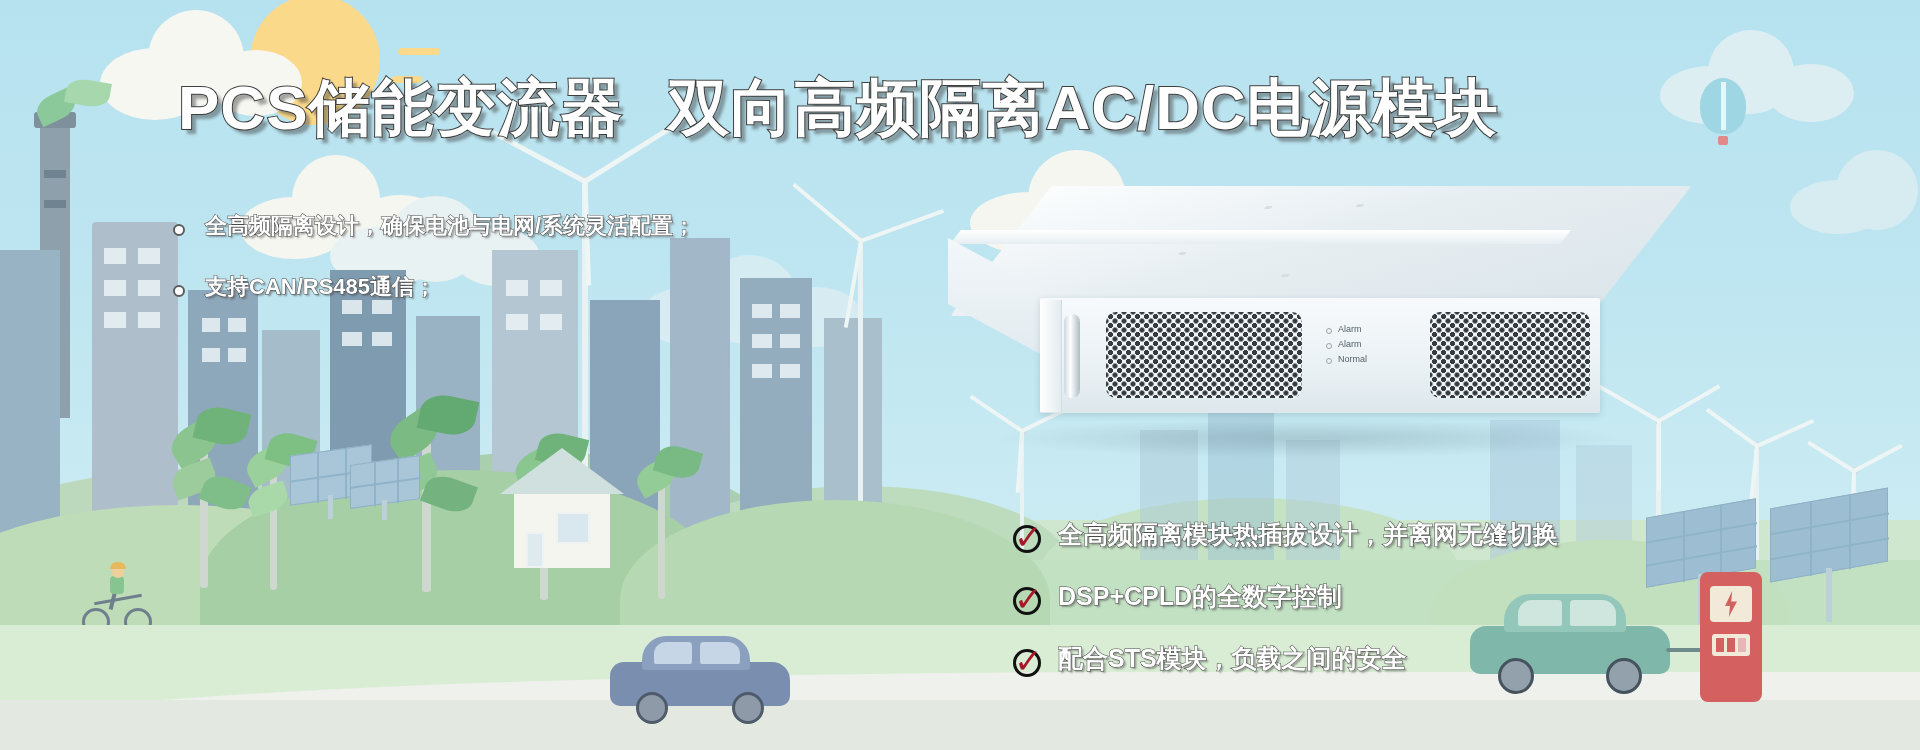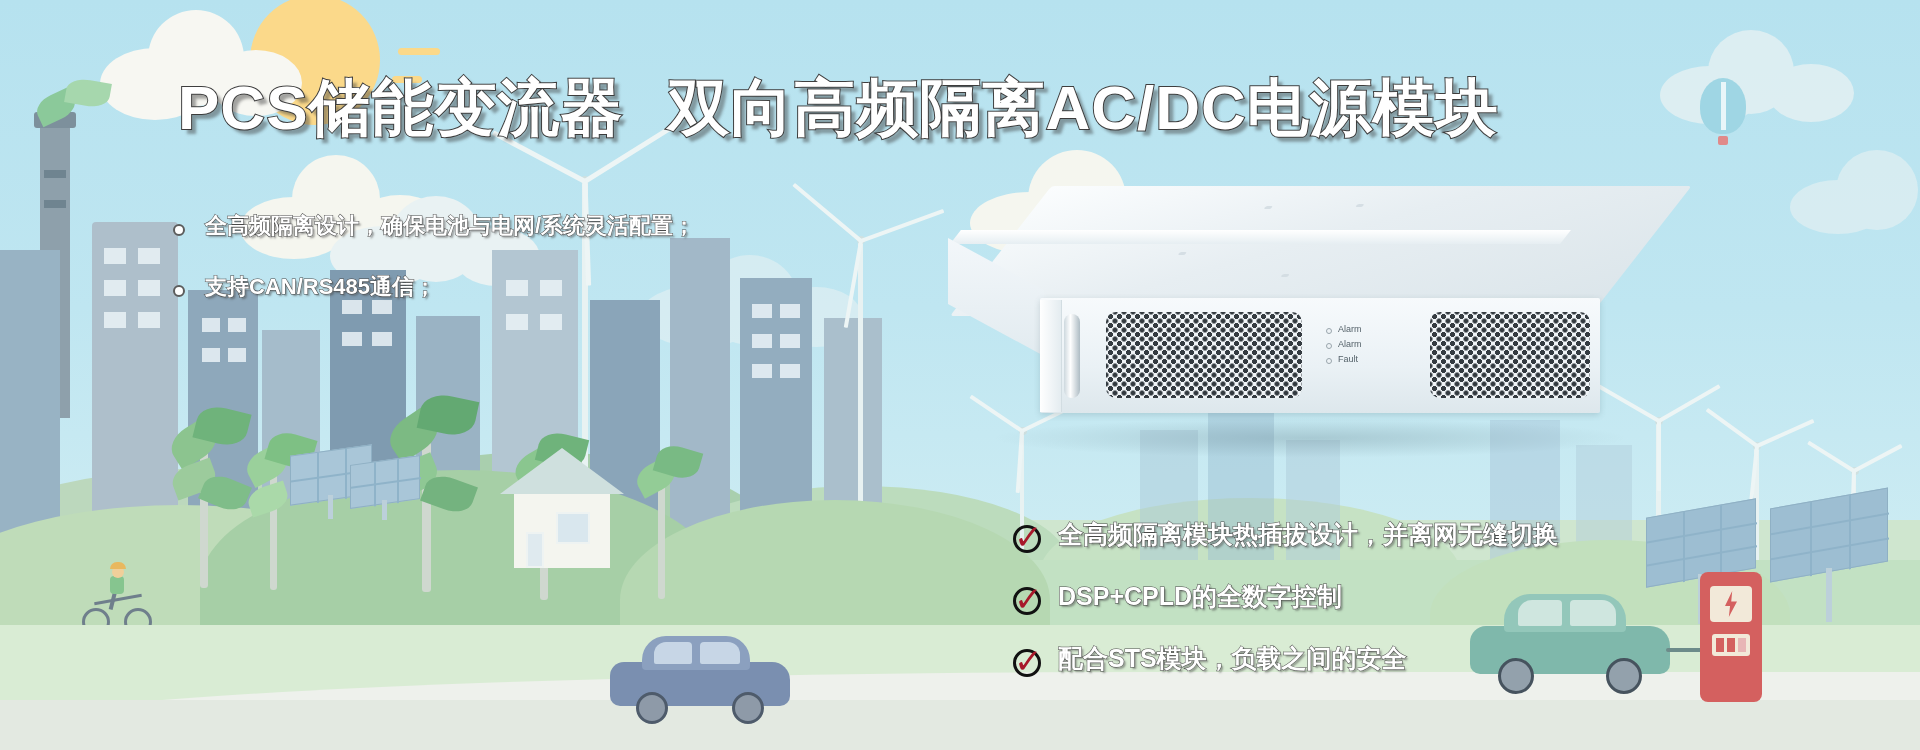--- a/index.html
+++ b/index.html
@@ -510,21 +510,21 @@
         <div class="led-row">
           <span class="led-dot"></span>
           <span class="led-label">Alarm</span>
         </div>
         <div class="led-row">
           <span class="led-dot"></span>
           <span class="led-label">Alarm</span>
         </div>
         <div class="led-row">
           <span class="led-dot"></span>
-          <span class="led-label">Fault</span>
+          <span class="led-label">Normal</span>
         </div>
       </div>
     </div>
   </div>
 
   <div class="title">
     <span>PCS储能变流器</span><span class="gap"></span><span>双向高频隔离AC/DC电源模块</span>
   </div>
 
   <div class="bullets">

